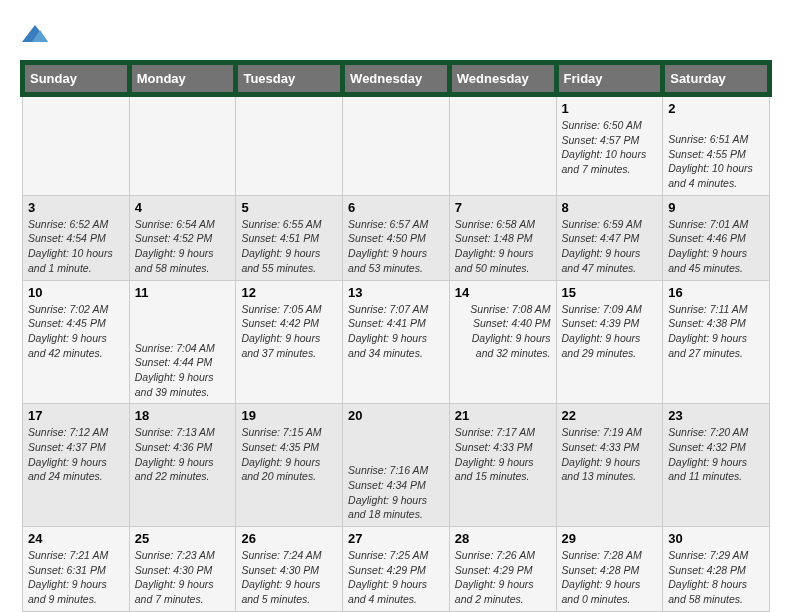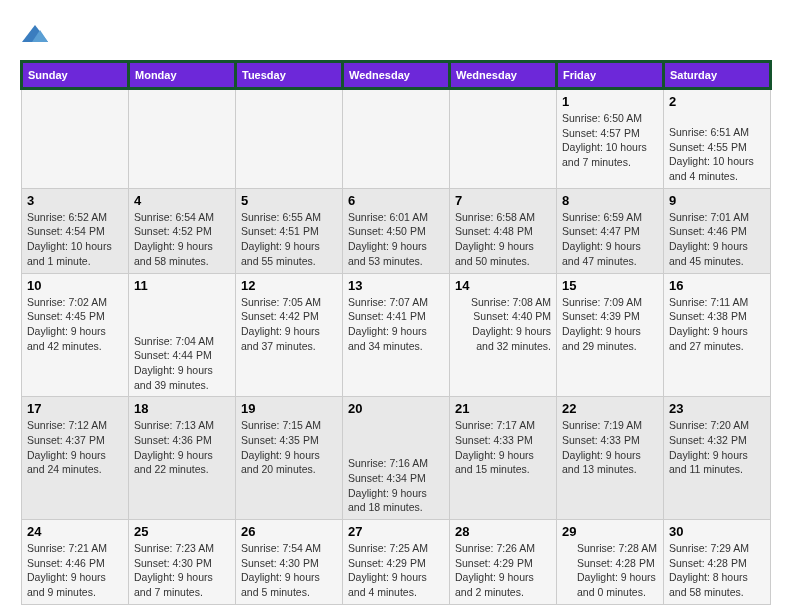--- a/index.html
+++ b/index.html
@@ -43,27 +43,27 @@
     .subtitle {
       font-size: 16px;
       color: #555;
     }
     table {
       width: 100%;
       border-collapse: collapse;
       font-size: 11px;
     }
     thead tr th {
-      background-color: #6d28d9;
+      background-color: #737373;
       color: #fff;
       text-align: left;
       padding: 6px 5px;
-      font-size: 11px;
+      font-size: 13px;
       font-weight: bold;
-      border: 3px solid #14532d;
+      border: 5px solid #14532d;
     }
     tbody tr td {
       vertical-align: top;
       border: 1px solid #ccc;
       padding: 4px 5px;
       height: 80px;
       width: 14.28%;
     }
     tbody tr:nth-child(odd) td {
       background-color: #f5f5f5;
@@ -74,20 +74,21 @@
     .day-num {
       font-weight: bold;
       font-size: 13px;
       display: block;
       margin-bottom: 2px;
     }
     .day-info {
       color: #333;
       line-height: 1.4;
       font-size: 10.5px;
+      font-style: italic;
     }
   </style>
 </head>
 <body>
 
 <div class="header">
   <div class="logo">
     <svg class="logo-icon" viewBox="0 0 30 30">
       <rect x="0" y="0" width="30" height="30" fill="white"></rect>
       <polygon points="15,5 28,22 2,22" fill="#3a7dbf"></polygon>
@@ -150,28 +151,28 @@
 Daylight: 9 hours and 58 minutes.</div>
         </td>
         <td>
           <span class="day-num">5</span>
           <div class="day-info" style="white-space: pre-line;">Sunrise: 6:55 AM
 Sunset: 4:51 PM
 Daylight: 9 hours and 55 minutes.</div>
         </td>
         <td>
           <span class="day-num">6</span>
-          <div class="day-info" style="white-space: pre-line;">Sunrise: 6:01 AM
+          <div class="day-info" style="white-space: pre-line;">Sunrise: 6:57 AM
 Sunset: 4:50 PM
 Daylight: 9 hours and 53 minutes.</div>
         </td>
         <td>
           <span class="day-num">7</span>
           <div class="day-info" style="white-space: pre-line;">Sunrise: 6:58 AM
-Sunset: 4:48 PM
+Sunset: 1:48 PM
 Daylight: 9 hours and 50 minutes.</div>
         </td>
         <td>
           <span class="day-num">8</span>
           <div class="day-info" style="white-space: pre-line;">Sunrise: 6:59 AM
 Sunset: 4:47 PM
 Daylight: 9 hours and 47 minutes.</div>
         </td>
         <td>
           <span class="day-num">9</span>
@@ -265,50 +266,50 @@
           <span class="day-num">23</span>
           <div class="day-info" style="white-space: pre-line;">Sunrise: 7:20 AM
 Sunset: 4:32 PM
 Daylight: 9 hours and 11 minutes.</div>
         </td>
       </tr>
       <tr>
         <td>
           <span class="day-num">24</span>
           <div class="day-info" style="white-space: pre-line;">Sunrise: 7:21 AM
-Sunset: 4:46 PM
+Sunset: 6:31 PM
 Daylight: 9 hours and 9 minutes.</div>
         </td>
         <td>
           <span class="day-num">25</span>
           <div class="day-info" style="white-space: pre-line;">Sunrise: 7:23 AM
 Sunset: 4:30 PM
 Daylight: 9 hours and 7 minutes.</div>
         </td>
         <td>
           <span class="day-num">26</span>
-          <div class="day-info" style="white-space: pre-line;">Sunrise: 7:54 AM
+          <div class="day-info" style="white-space: pre-line;">Sunrise: 7:24 AM
 Sunset: 4:30 PM
 Daylight: 9 hours and 5 minutes.</div>
         </td>
         <td>
           <span class="day-num">27</span>
           <div class="day-info" style="white-space: pre-line;">Sunrise: 7:25 AM
 Sunset: 4:29 PM
 Daylight: 9 hours and 4 minutes.</div>
         </td>
         <td>
           <span class="day-num">28</span>
           <div class="day-info" style="white-space: pre-line;">Sunrise: 7:26 AM
 Sunset: 4:29 PM
 Daylight: 9 hours and 2 minutes.</div>
         </td>
         <td>
           <span class="day-num">29</span>
-          <div class="day-info" style="white-space: pre-line; margin-left: 15px;">Sunrise: 7:28 AM
+          <div class="day-info" style="white-space: pre-line;">Sunrise: 7:28 AM
 Sunset: 4:28 PM
 Daylight: 9 hours and 0 minutes.</div>
         </td>
         <td>
           <span class="day-num">30</span>
           <div class="day-info" style="white-space: pre-line;">Sunrise: 7:29 AM
 Sunset: 4:28 PM
 Daylight: 8 hours and 58 minutes.</div>
         </td>
       </tr>

